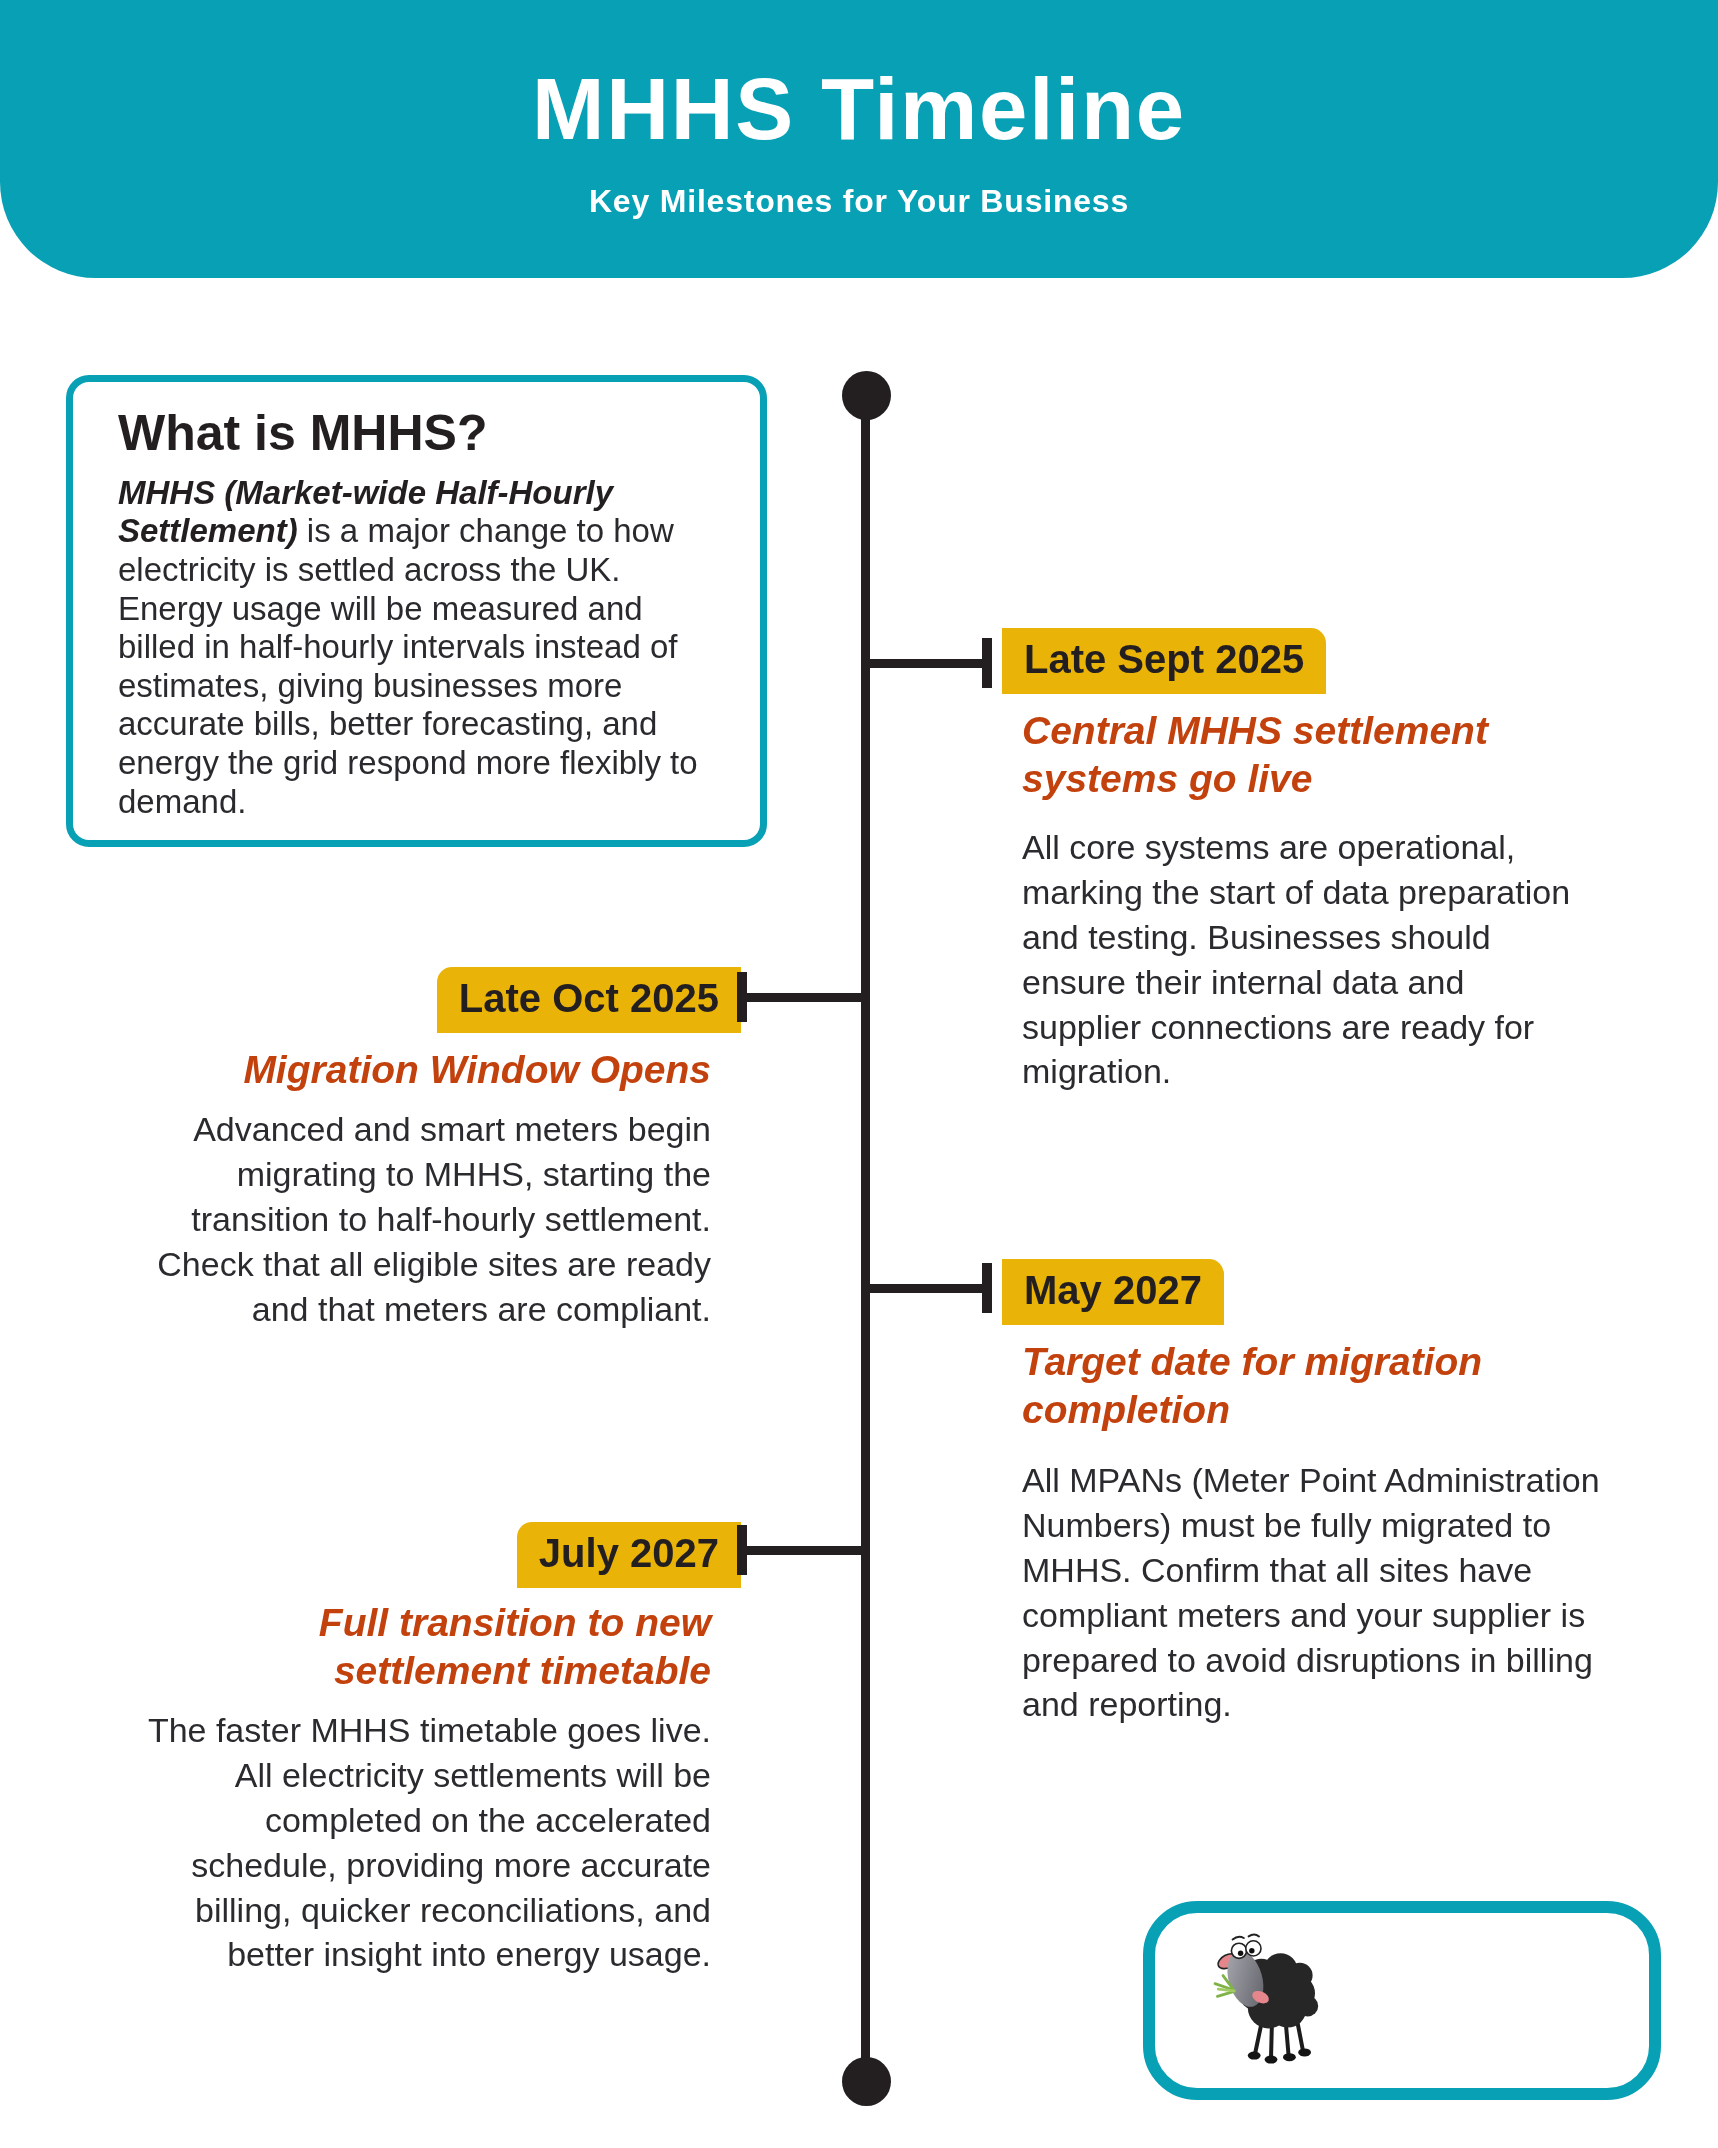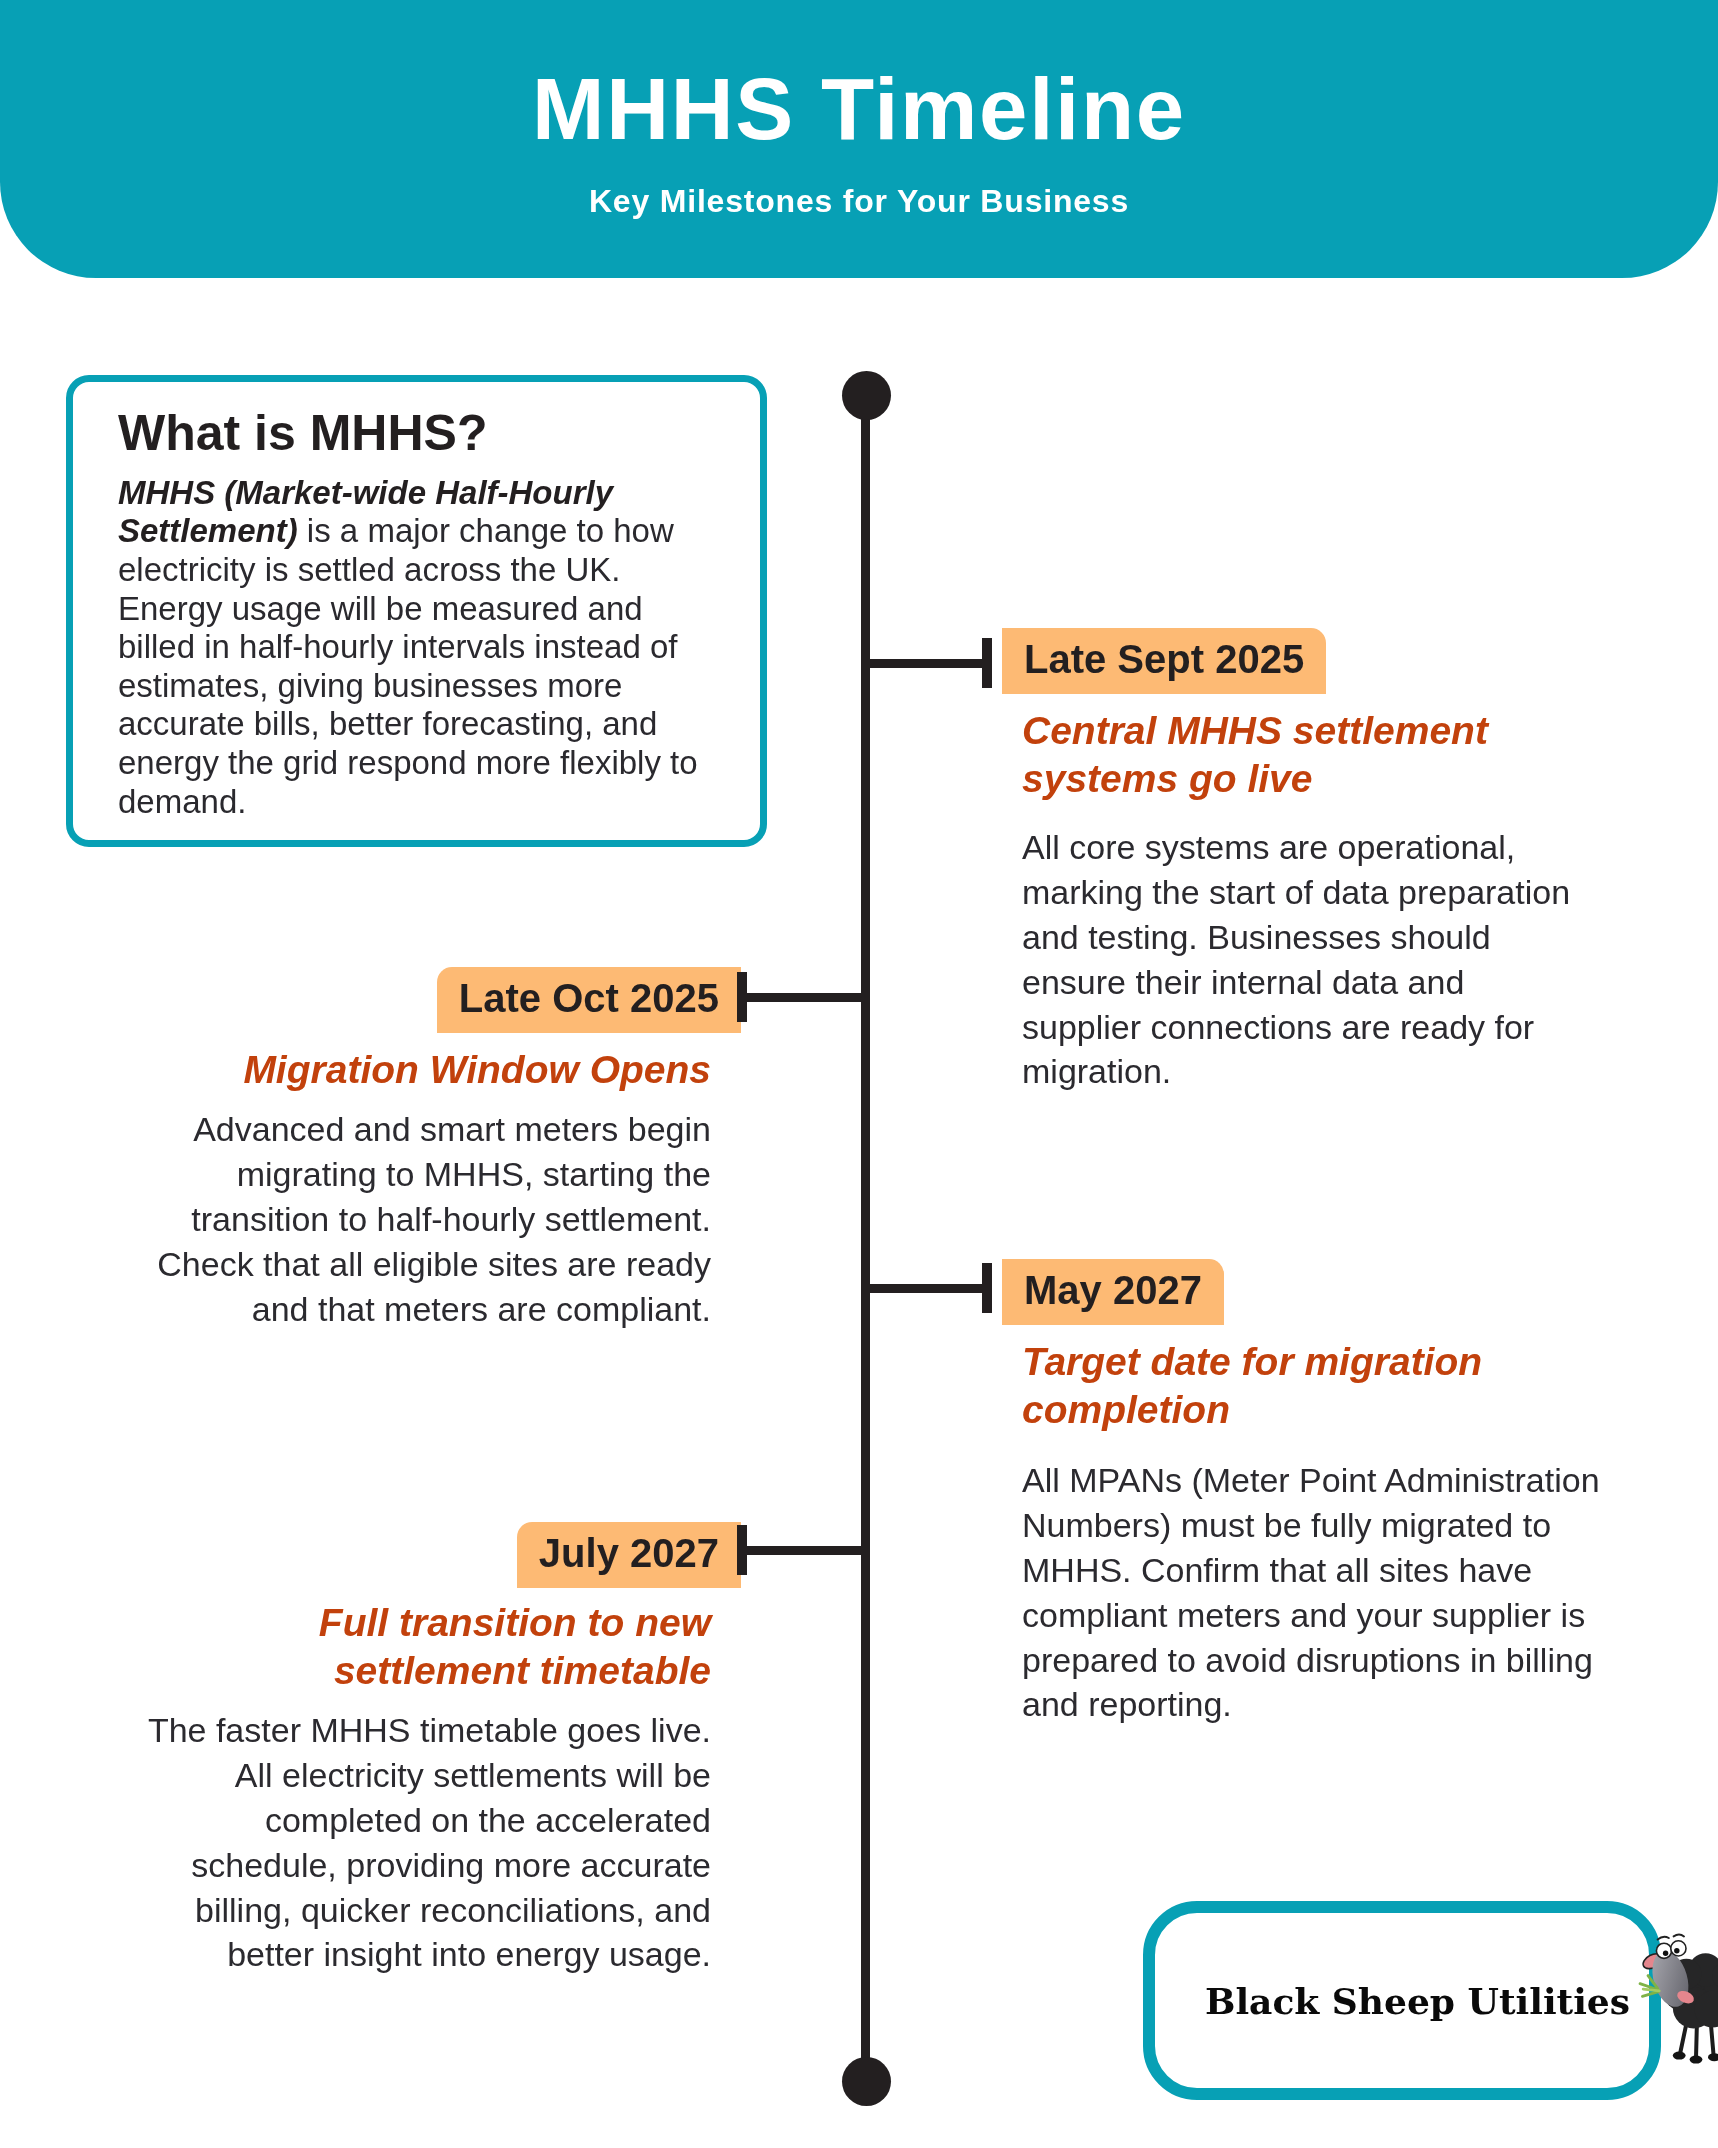--- a/index.html
+++ b/index.html
@@ -60,21 +60,21 @@
   .dot   { width: 49px; height: 49px; border-radius: 50%; background: #231F20; left: 842px; }
   .dot-top    { top: 371px; }
   .dot-bottom { top: 2057px; }
 
   .connector { height: 9.2px; background: #231F20; }
   .cap { width: 10px; height: 50px; background: #231F20; z-index: 3; }
 
   
   .ms-label {
     display: inline-block;
-    background: #fdba74;
+    background: #eab308;
     font-size: 40px; font-weight: bold;
     color: #231F20;
     padding: 9.2px 22px 11.7px 22px;
     white-space: nowrap;
     z-index: 2;
   }
   .ms-label.side-right { border-radius: 0 15px 0 0; }
   .ms-label.side-left  { border-radius: 15px 0 0 0; }
 
   .ms-title {
@@ -146,21 +146,20 @@
 
 <div class="abs ms-label side-right" style="left:1002px; top:1259px;">May 2027</div>
 <div class="abs ms-title" style="left:1022px; top:1338px; width:470px;">Target date for migration completion</div>
 <div class="abs ms-body" style="left:1022px; top:1458px; width:579px;">All MPANs (Meter Point Administration Numbers) must be fully migrated to MHHS. Confirm that all sites have compliant meters and your supplier is prepared to avoid disruptions in billing and reporting.</div>
 
 <div class="abs ms-label side-left" style="right:977px; top:1522px;">July 2027</div>
 <div class="abs ms-title align-right" style="right:1007px; top:1599px; width:503px;">Full transition to new settlement timetable</div>
 <div class="abs ms-body align-right" style="right:1007px; top:1708px; width:571px;">The faster MHHS timetable goes live. All electricity settlements will be completed on the accelerated schedule, providing more accurate billing, quicker reconciliations, and better insight into energy usage.</div>
 
 <div class="abs brandbox">
-  <div class="brand-name">Black Sheep Utilities</div>
   <svg class="sheep" viewBox="0 0 150 180" aria-hidden="true">
     <defs>
       <linearGradient id="faceGrad" x1="0" y1="0" x2="1" y2="1">
         <stop offset="0" stop-color="#ABABB2"></stop>
         <stop offset="1" stop-color="#5E5E66"></stop>
       </linearGradient>
     </defs>
 
     <g stroke="#1c1c1c" stroke-width="5" stroke-linecap="round">
       <line x1="68" y1="122" x2="60" y2="160"></line>

